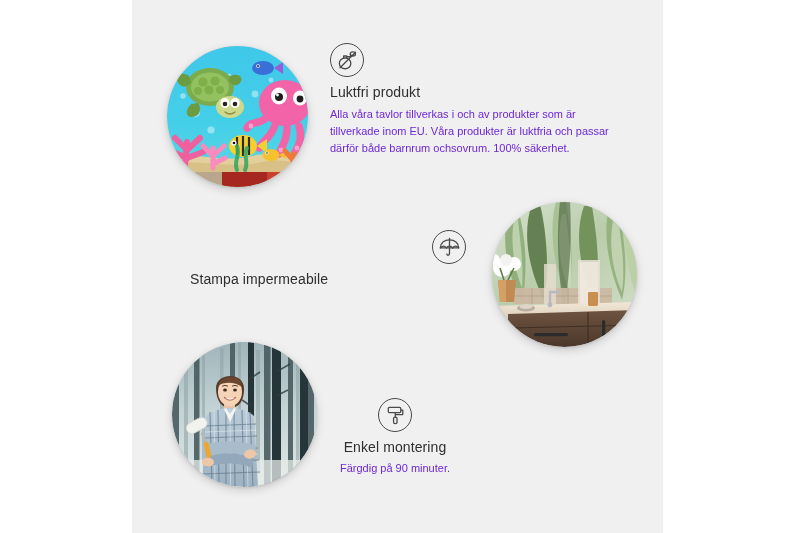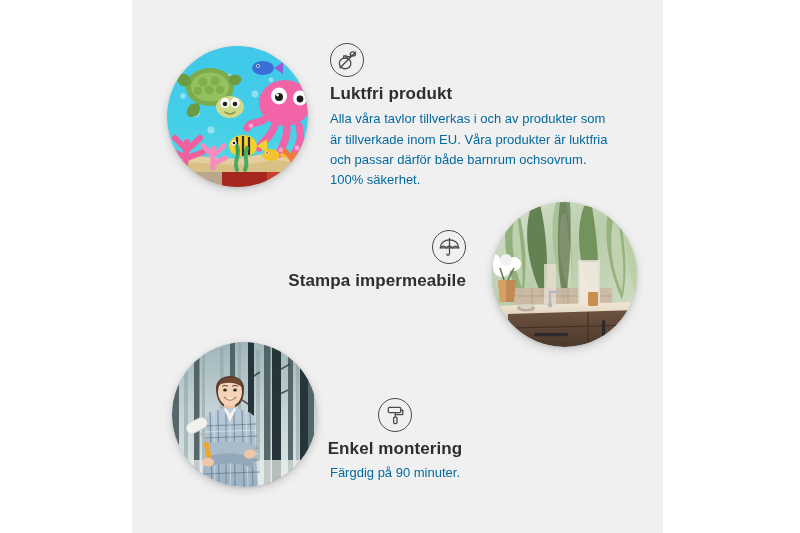--- a/index.html
+++ b/index.html
@@ -55,39 +55,39 @@
     border-radius: 50%;
     border: 1.4px solid #4a4a4a;
     box-sizing: border-box;
     display: flex;
     align-items: center;
     justify-content: center;
   }
   .icon-badge svg { display: block; }
 
   .feature-title {
-    font-size: 17px;
-    font-weight: bold;
+    font-size: 14px;
+    font-weight: normal;
     color: #2e2e2e;
     letter-spacing: 0.1px;
     line-height: 1.2;
   }
   .feature-desc {
-    font-size: 13px;
-    color: #0369a1;
+    font-size: 11px;
+    color: #6d28d9;
     line-height: 1.55;
   }
 
   
   #feature-odour { left: 330px; top: 43px; width: 290px; }
   #feature-odour .icon-badge { margin: 0 0 7px 0; }
   #feature-odour .feature-title { margin-bottom: 5px; }
 
   
-  #feature-water { left: 190px; top: 230px; width: 276px; text-align: right; }
+  #feature-water { left: 190px; top: 230px; width: 276px; }
   #feature-water .icon-badge { margin: 0 0 7px auto; }
   #feature-water .feature-title { margin-bottom: 4px; }
 
   
   #feature-mount { left: 300px; top: 398px; width: 190px; text-align: center; }
   #feature-mount .icon-badge { margin: 0 auto 7px auto; }
   #feature-mount .feature-title { margin-bottom: 4px; }
 </style>
 </head>
 <body>

